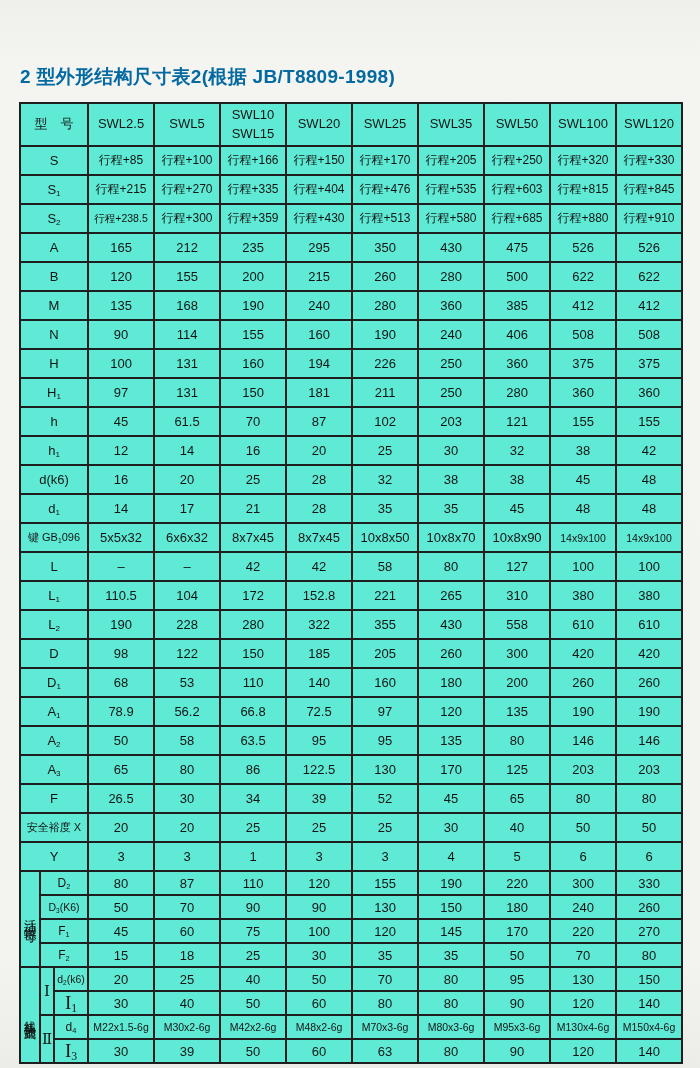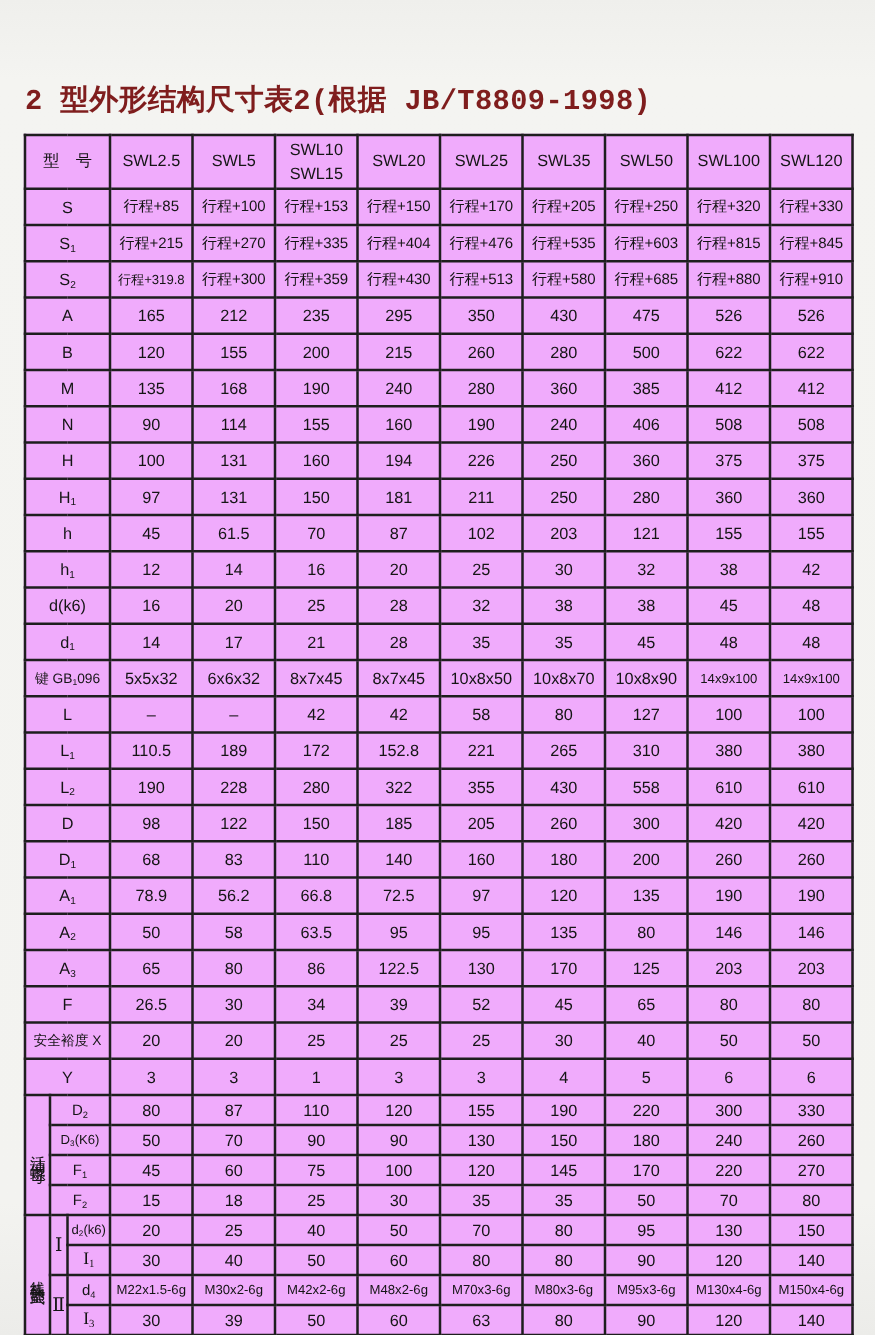--- a/index.html
+++ b/index.html
@@ -5,42 +5,42 @@
   html,body{margin:0;padding:0;}
   body{
     width:700px;height:1068px;overflow:hidden;
     background:linear-gradient(180deg,#efefec 0%,#f4f4f1 6%,#f3f3f0 90%,#ecece9 100%);
     font-family:"Liberation Sans","DejaVu Sans",sans-serif;
     color:#151515;
     -webkit-font-smoothing:antialiased;
   }
   .page{padding:64px 14px 0 19px;}
   .title{
-    font-size:23px;font-weight:bold;letter-spacing:0.3px;
-    margin:0 0 12px 1px;color:#7f1d1d;font-family:Liberation Mono, monospace;
+    font-size:19px;font-weight:bold;letter-spacing:0.3px;
+    margin:0 0 12px 1px;color:#0369a1;
   }
   table.spec{
     border-collapse:collapse;table-layout:fixed;width:534px;
-    background:#f0abfc;
+    background:#5eead4;
   }
   col.c-grp{width:20px;} col.c-num{width:14px;} col.c-sub{width:34px;}
   col.c-val{width:66px;}
   th,td{
     border:2px solid #1e1e1e;padding:0;margin:0;
     text-align:center;vertical-align:middle;overflow:hidden;
   }
   tr.head th{height:41px;font-weight:normal;font-size:13px;white-space:pre-line;line-height:1.45;}
   th.model{font-size:14px;}
   tr.main td{height:27px;}
   tr.grp td{height:22px;}
   td.lbl{font-size:13px;}
   td.lbl.sm-lbl{font-size:11px;letter-spacing:0;}
   td.sub{font-size:12px;border-radius:10px;}
   td.sub.sm-lbl{font-size:10.5px;}
-  td.sub.serif{font-family:"Liberation Serif","DejaVu Serif",serif;font-size:14px;}
+  td.sub.serif{font-family:"Liberation Serif","DejaVu Serif",serif;font-size:19px;}
   td.val{font-size:13px;white-space:nowrap;}
   td.val.cn{font-size:12px;margin-left:36px;}
   td.val.sm{font-size:10.5px;}
   td.num{font-family:"Liberation Serif","DejaVu Serif",serif;font-size:15px;}
   td.vert span{
     writing-mode:vertical-rl;text-orientation:upright;
     display:inline-block;font-size:12.5px;letter-spacing:4px;line-height:1;
   }
   td.vert.tight span{letter-spacing:1.5px;font-size:12px;}
   sub{font-size:0.62em;line-height:0;vertical-align:-0.28em;}
@@ -76,21 +76,21 @@
           <th class="col">SWL25</th>
           <th class="col">SWL35</th>
           <th class="col">SWL50</th>
           <th class="col">SWL100</th>
           <th class="col">SWL120</th>
         </tr>
         <tr class="main">
           <td class="lbl" colspan="3">S</td>
           <td class="val cn">行程+85</td>
           <td class="val cn">行程+100</td>
-          <td class="val cn">行程+153</td>
+          <td class="val cn">行程+166</td>
           <td class="val cn">行程+150</td>
           <td class="val cn">行程+170</td>
           <td class="val cn">行程+205</td>
           <td class="val cn">行程+250</td>
           <td class="val cn">行程+320</td>
           <td class="val cn">行程+330</td>
         </tr>
         <tr class="main">
           <td class="lbl" colspan="3">S<sub>1</sub></td>
           <td class="val cn">行程+215</td>
@@ -98,21 +98,21 @@
           <td class="val cn">行程+335</td>
           <td class="val cn">行程+404</td>
           <td class="val cn">行程+476</td>
           <td class="val cn">行程+535</td>
           <td class="val cn">行程+603</td>
           <td class="val cn">行程+815</td>
           <td class="val cn">行程+845</td>
         </tr>
         <tr class="main">
           <td class="lbl" colspan="3">S<sub>2</sub></td>
-          <td class="val cn sm">行程+319.8</td>
+          <td class="val cn sm">行程+238.5</td>
           <td class="val cn">行程+300</td>
           <td class="val cn">行程+359</td>
           <td class="val cn">行程+430</td>
           <td class="val cn">行程+513</td>
           <td class="val cn">行程+580</td>
           <td class="val cn">行程+685</td>
           <td class="val cn">行程+880</td>
           <td class="val cn">行程+910</td>
         </tr>
         <tr class="main">
@@ -255,21 +255,21 @@
           <td class="val">42</td>
           <td class="val">58</td>
           <td class="val">80</td>
           <td class="val">127</td>
           <td class="val">100</td>
           <td class="val">100</td>
         </tr>
         <tr class="main">
           <td class="lbl" colspan="3">L<sub>1</sub></td>
           <td class="val">110.5</td>
-          <td class="val">189</td>
+          <td class="val">104</td>
           <td class="val">172</td>
           <td class="val">152.8</td>
           <td class="val">221</td>
           <td class="val">265</td>
           <td class="val">310</td>
           <td class="val">380</td>
           <td class="val">380</td>
         </tr>
         <tr class="main">
           <td class="lbl" colspan="3">L<sub>2</sub></td>
@@ -291,21 +291,21 @@
           <td class="val">185</td>
           <td class="val">205</td>
           <td class="val">260</td>
           <td class="val">300</td>
           <td class="val">420</td>
           <td class="val">420</td>
         </tr>
         <tr class="main">
           <td class="lbl" colspan="3">D<sub>1</sub></td>
           <td class="val">68</td>
-          <td class="val">83</td>
+          <td class="val">53</td>
           <td class="val">110</td>
           <td class="val">140</td>
           <td class="val">160</td>
           <td class="val">180</td>
           <td class="val">200</td>
           <td class="val">260</td>
           <td class="val">260</td>
         </tr>
         <tr class="main">
           <td class="lbl" colspan="3">A<sub>1</sub></td>

